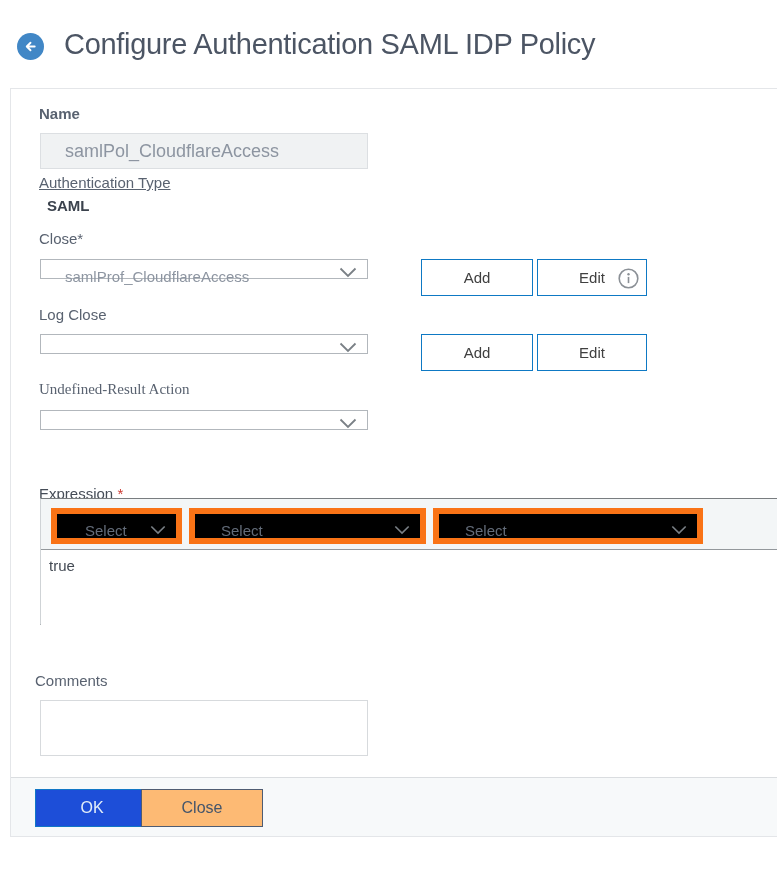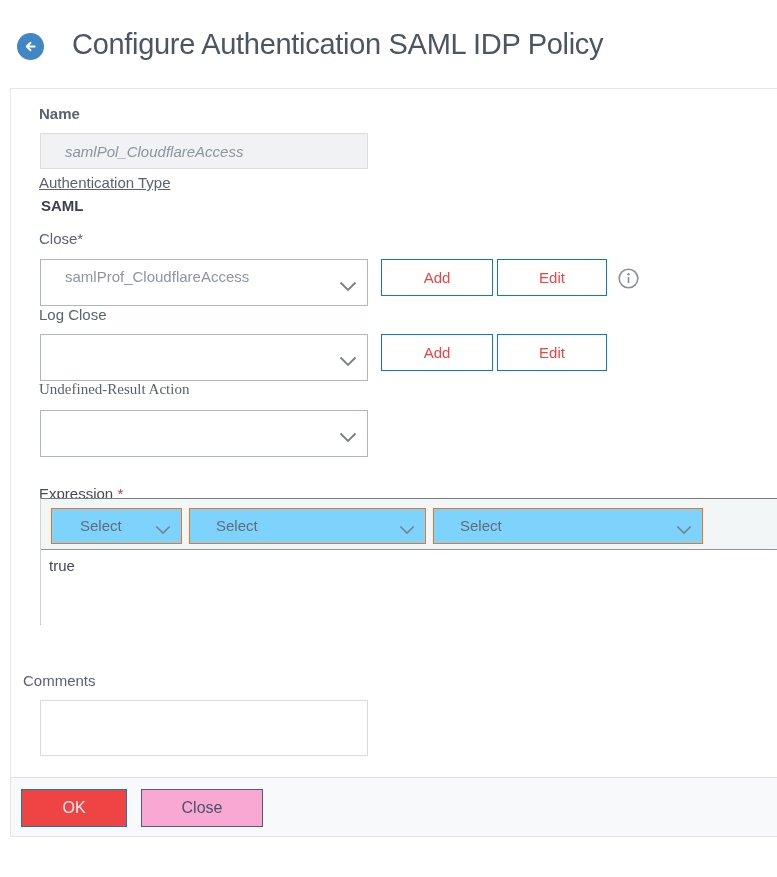--- a/index.html
+++ b/index.html
@@ -4,73 +4,73 @@
 <style>
   * { margin:0; padding:0; box-sizing:border-box; }
   html,body { background:#ffffff; }
   body { font-family:"Liberation Sans", sans-serif; }
   #page { position:relative; width:777px; height:877px; overflow:hidden; background:#fff; }
 
   
   .back-btn { position:absolute; left:17px; top:33px; width:27px; height:27px;
     border-radius:50%; background:#4187c6; cursor:pointer;
     display:flex; align-items:center; justify-content:center; }
-  .page-title { position:absolute; left:72px; top:28px; font-size:29px;
+  .page-title { position:absolute; left:64px; top:28px; font-size:29px;
     color:#4c5564; font-weight:400; letter-spacing:-0.3px; white-space:nowrap; }
 
   
   .panel { position:absolute; left:10px; top:88px; width:800px; height:749px;
     background:#fff; border:1px solid #e4e6e9; }
 
   .lbl { position:absolute; font-size:15px; color:#596270; white-space:nowrap; }
   .lbl-dark { color:#454c57; }
   .val-bold { position:absolute; font-size:15px; font-weight:bold; color:#3b424d; }
 
   .txt-input { position:absolute; height:36px; width:328px; background:#f0f2f3;
-    border:1px solid #dcdfe2; color:#8d95a1; font-size:15px; padding:0 10px 0 24px;
-    font-family:"Liberation Sans", sans-serif;font-style:italic; }
+    border:1px solid #dcdfe2; color:#8d95a1; font-size:18px; padding:0 10px 0 24px;
+    font-family:"Liberation Sans", sans-serif; }
 
-  .sel { position:absolute; height:47px; width:328px; background:#fff;
+  .sel { position:absolute; height:20px; width:328px; background:#fff;
     border:1px solid #b2b7bc; cursor:pointer;text-align:right; }
   .sel .sel-text { position:absolute; left:24px; top:8px; font-size:15px; color:#8d95a1; white-space:nowrap; }
   .chev { position:absolute; right:10px; top:50%; margin-top:-5px; }
 
   .btn-outline { position:absolute; height:37px; background:#fff;
-    border:1px solid #0e79c4; color:#ef4444; font-size:15px;
-    display:flex; align-items:center; justify-content:center; cursor:pointer; }
+    border:1px solid #0e79c4; color:#404040; font-size:15px;
+    display:flex; align-items:center; justify-content:center; cursor:pointer;margin-left:40px; }
 
   .info-icon { position:absolute; width:21px; height:21px; cursor:pointer; }
 
   
   .expr-box { position:absolute; left:29px; top:409px; width:780px; height:127px;
     border-left:1px solid #cfd3d6; border-right:1px solid #cfd3d6;
     border-top:1px solid #797d80; border-bottom:1px solid #93989c; background:#fff; }
   .expr-head { position:relative; height:51px; background:#f3f6f7; border-bottom:1px solid #93989c; }
-  .expr-sel { position:absolute; top:9px; height:36px; background:#7dd3fc;
-    border:1px solid #f97316; cursor:pointer; }
+  .expr-sel { position:absolute; top:9px; height:36px; background:#000000;
+    border:6px solid #f97316; cursor:pointer; }
   .expr-sel .sel-text { position:absolute; left:26px; top:8px; font-size:15px; color:#636c79; white-space:nowrap; }
   .expr-sel-1 { left:10px; width:131px; }
   .expr-sel-1 .sel-text { left:28px; }
   .expr-sel-2 { left:148px; width:237px; }
   .expr-sel-3 { left:392px; width:270px; }
   .expr-body { display:block; width:100%; height:75px; border:none; outline:none; resize:none;
     font-family:"Liberation Sans", sans-serif; font-size:15px; color:#434a54; padding:7px 8px; background:#fff; }
 
   .comments-area { position:absolute; left:29px; top:611px; width:328px; height:56px;
     border:1px solid #d7dadd; resize:none; outline:none; background:#fff;
     font-family:"Liberation Sans", sans-serif; font-size:15px; color:#434a54; padding:6px 8px; }
 
   
   .footer { position:absolute; left:0; bottom:0; width:100%; height:59px;
     background:#f7f9fa; border-top:1px solid #dadde0; }
-  .btn-ok { position:absolute; left:10px; top:11px; width:106px; height:38px;
-    background:#ef4444; border:1px solid #1177c6; color:#e3eef8; font-size:16px;
+  .btn-ok { position:absolute; left:24px; top:11px; width:114px; height:38px;
+    background:#1d4ed8; border:1px solid #1177c6; color:#e3eef8; font-size:16px;
     display:flex; align-items:center; justify-content:center; cursor:pointer; }
   .btn-close { position:absolute; left:130px; top:11px; width:122px; height:38px;
-    background:#f9a8d4; border:1px solid #4f5c72; color:#44556b; font-size:16px;
+    background:#fdba74; border:1px solid #4f5c72; color:#44556b; font-size:16px;
     display:flex; align-items:center; justify-content:center; cursor:pointer; }
 </style>
 </head>
 <body>
 
 <div id="page">
 
   <div class="back-btn">
     <span style="display:flex;">
       <svg width="15" height="15" viewBox="0 0 16 16">
@@ -79,21 +79,21 @@
     </span>
   </div>
   <div class="page-title">Configure Authentication SAML IDP Policy</div>
 
   <div class="panel">
 
     <div class="lbl" style="left:28px; top:16px;font-weight:bold;">Name</div>
     <input class="txt-input" style="left: 29px; top: 44px;" readonly="" value="samlPol_CloudflareAccess">
 
     <div class="lbl" style="left:28px; top:85px;text-decoration:underline;">Authentication Type</div>
-    <div class="val-bold" style="left:30px; top:108px;">SAML</div>
+    <div class="val-bold" style="left:36px; top:108px;">SAML</div>
 
     <div class="lbl" style="left:28px; top:141px;">Close*</div>
     <div class="sel" style="left:29px; top:170px;">
       <span class="sel-text">samlProf_CloudflareAccess</span>
       <span class="chev">
         <svg width="18" height="11" viewBox="0 0 18 11">
             <path d="M1.5 1.5 L9 9 L16.5 1.5" fill="none" stroke="#7a8086" stroke-width="1.8"></path>
           </svg>
       </span>
     </div>
@@ -154,21 +154,21 @@
           <span class="chev">
             <svg width="16" height="10" viewBox="0 0 18 11">
                 <path d="M1.5 1.5 L9 9 L16.5 1.5" fill="none" stroke="#7a8086" stroke-width="1.8"></path>
               </svg>
           </span>
         </div>
       </div>
       <textarea class="expr-body" spellcheck="false" style="">true</textarea>
     </div>
 
-    <div class="lbl" style="left:12px; top:583px;">Comments</div>
+    <div class="lbl" style="left:24px; top:583px;">Comments</div>
     <textarea class="comments-area" spellcheck="false" style=""></textarea>
 
     <div class="footer">
       <div class="btn-ok">OK</div>
       <div class="btn-close">Close</div>
     </div>
 
   </div>
 </div>
 

